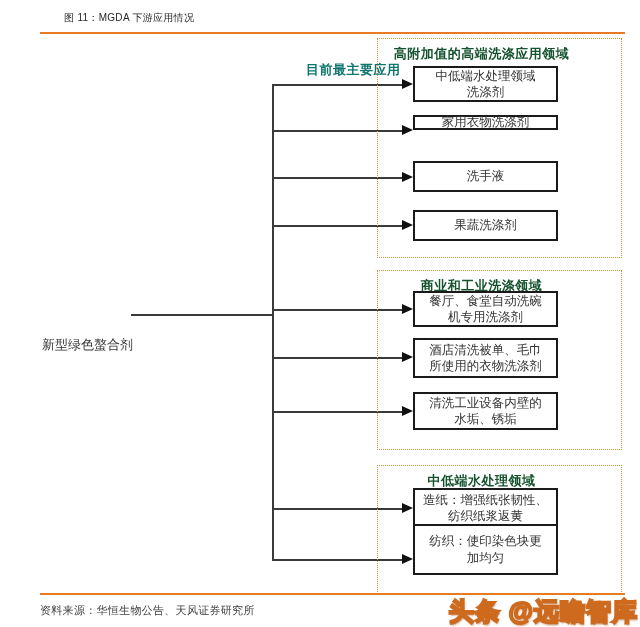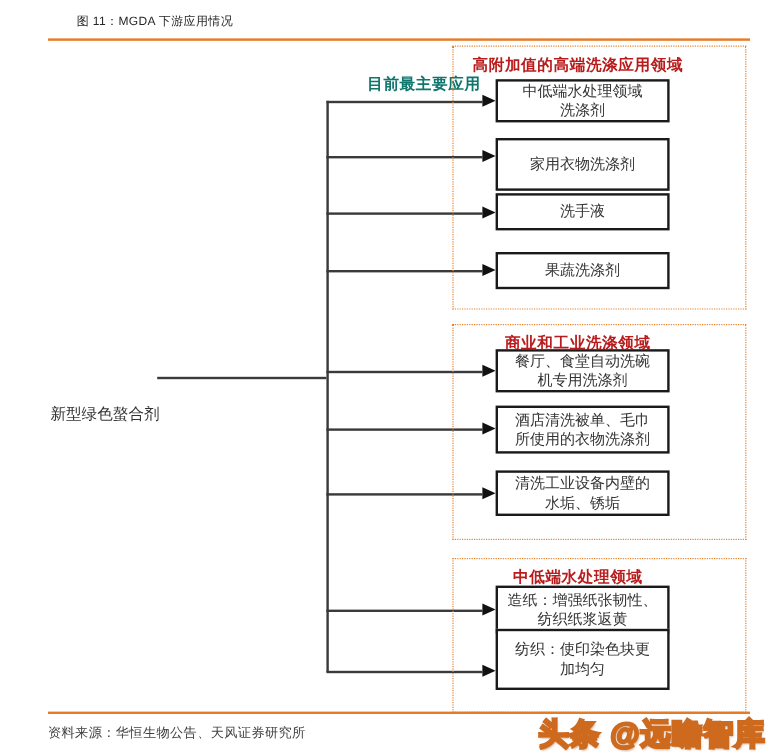--- a/index.html
+++ b/index.html
@@ -32,21 +32,21 @@
     border-top:5px solid transparent;border-bottom:5px solid transparent;
     border-left:11px solid #111;
   }
 
   .group{
     position:absolute;left:377px;width:245px;box-sizing:border-box;
     border:1.5px dotted #E8832E;background:transparent;
   }
   .group-title{
     position:absolute;top:6px;left:0;width:100%;box-sizing:border-box;padding-right:36px;
-    text-align:center;font-size:13px;font-weight:bold;color:#b91c1c;letter-spacing:.5px;
+    text-align:center;font-size:13px;font-weight:bold;color:#14532d;letter-spacing:.5px;
   }
   .appbox{left:413px;width:145px;}
 
   .source-note{position:absolute;left:40px;top:603px;font-size:11px;color:#404040;letter-spacing:.3px;}
   .watermark{
     position:absolute;right:2px;top:595px;font-size:25px;font-weight:bold;letter-spacing:1px;
     color:#fdf6ee;-webkit-text-stroke:2.2px #CE6A1E;
     text-shadow:1px 2px 2px rgba(150,75,20,.55);
   }
 </style>
@@ -89,21 +89,21 @@
   <div class="arrowhead" style="left:402px;top:503px"></div>
 
   <div class="hline" style="left:272px;top:559px;width:130px"></div>
   <div class="arrowhead" style="left:402px;top:554px"></div>
 
   <div class="group" style="top:38px;height:220px">
     <div class="group-title">高附加值的高端洗涤应用领域</div>
   </div>
   <div class="node appbox" style="top:66px;height:36px">中低端水处理领域
 洗涤剂</div>
-  <div class="node appbox" style="top:115px;height:44px">家用衣物洗涤剂</div>
+  <div class="node appbox" style="top:115px;height:15px">家用衣物洗涤剂</div>
   <div class="node appbox" style="top:161px;height:31px">洗手液</div>
   <div class="node appbox" style="top:210px;height:31px">果蔬洗涤剂</div>
 
   <div class="group" style="top:270px;height:180px">
     <div class="group-title">商业和工业洗涤领域</div>
   </div>
   <div class="node appbox" style="top:291px;height:36px">餐厅、食堂自动洗碗
 机专用洗涤剂</div>
   <div class="node appbox" style="top:338px;height:40px">酒店清洗被单、毛巾
 所使用的衣物洗涤剂</div>

